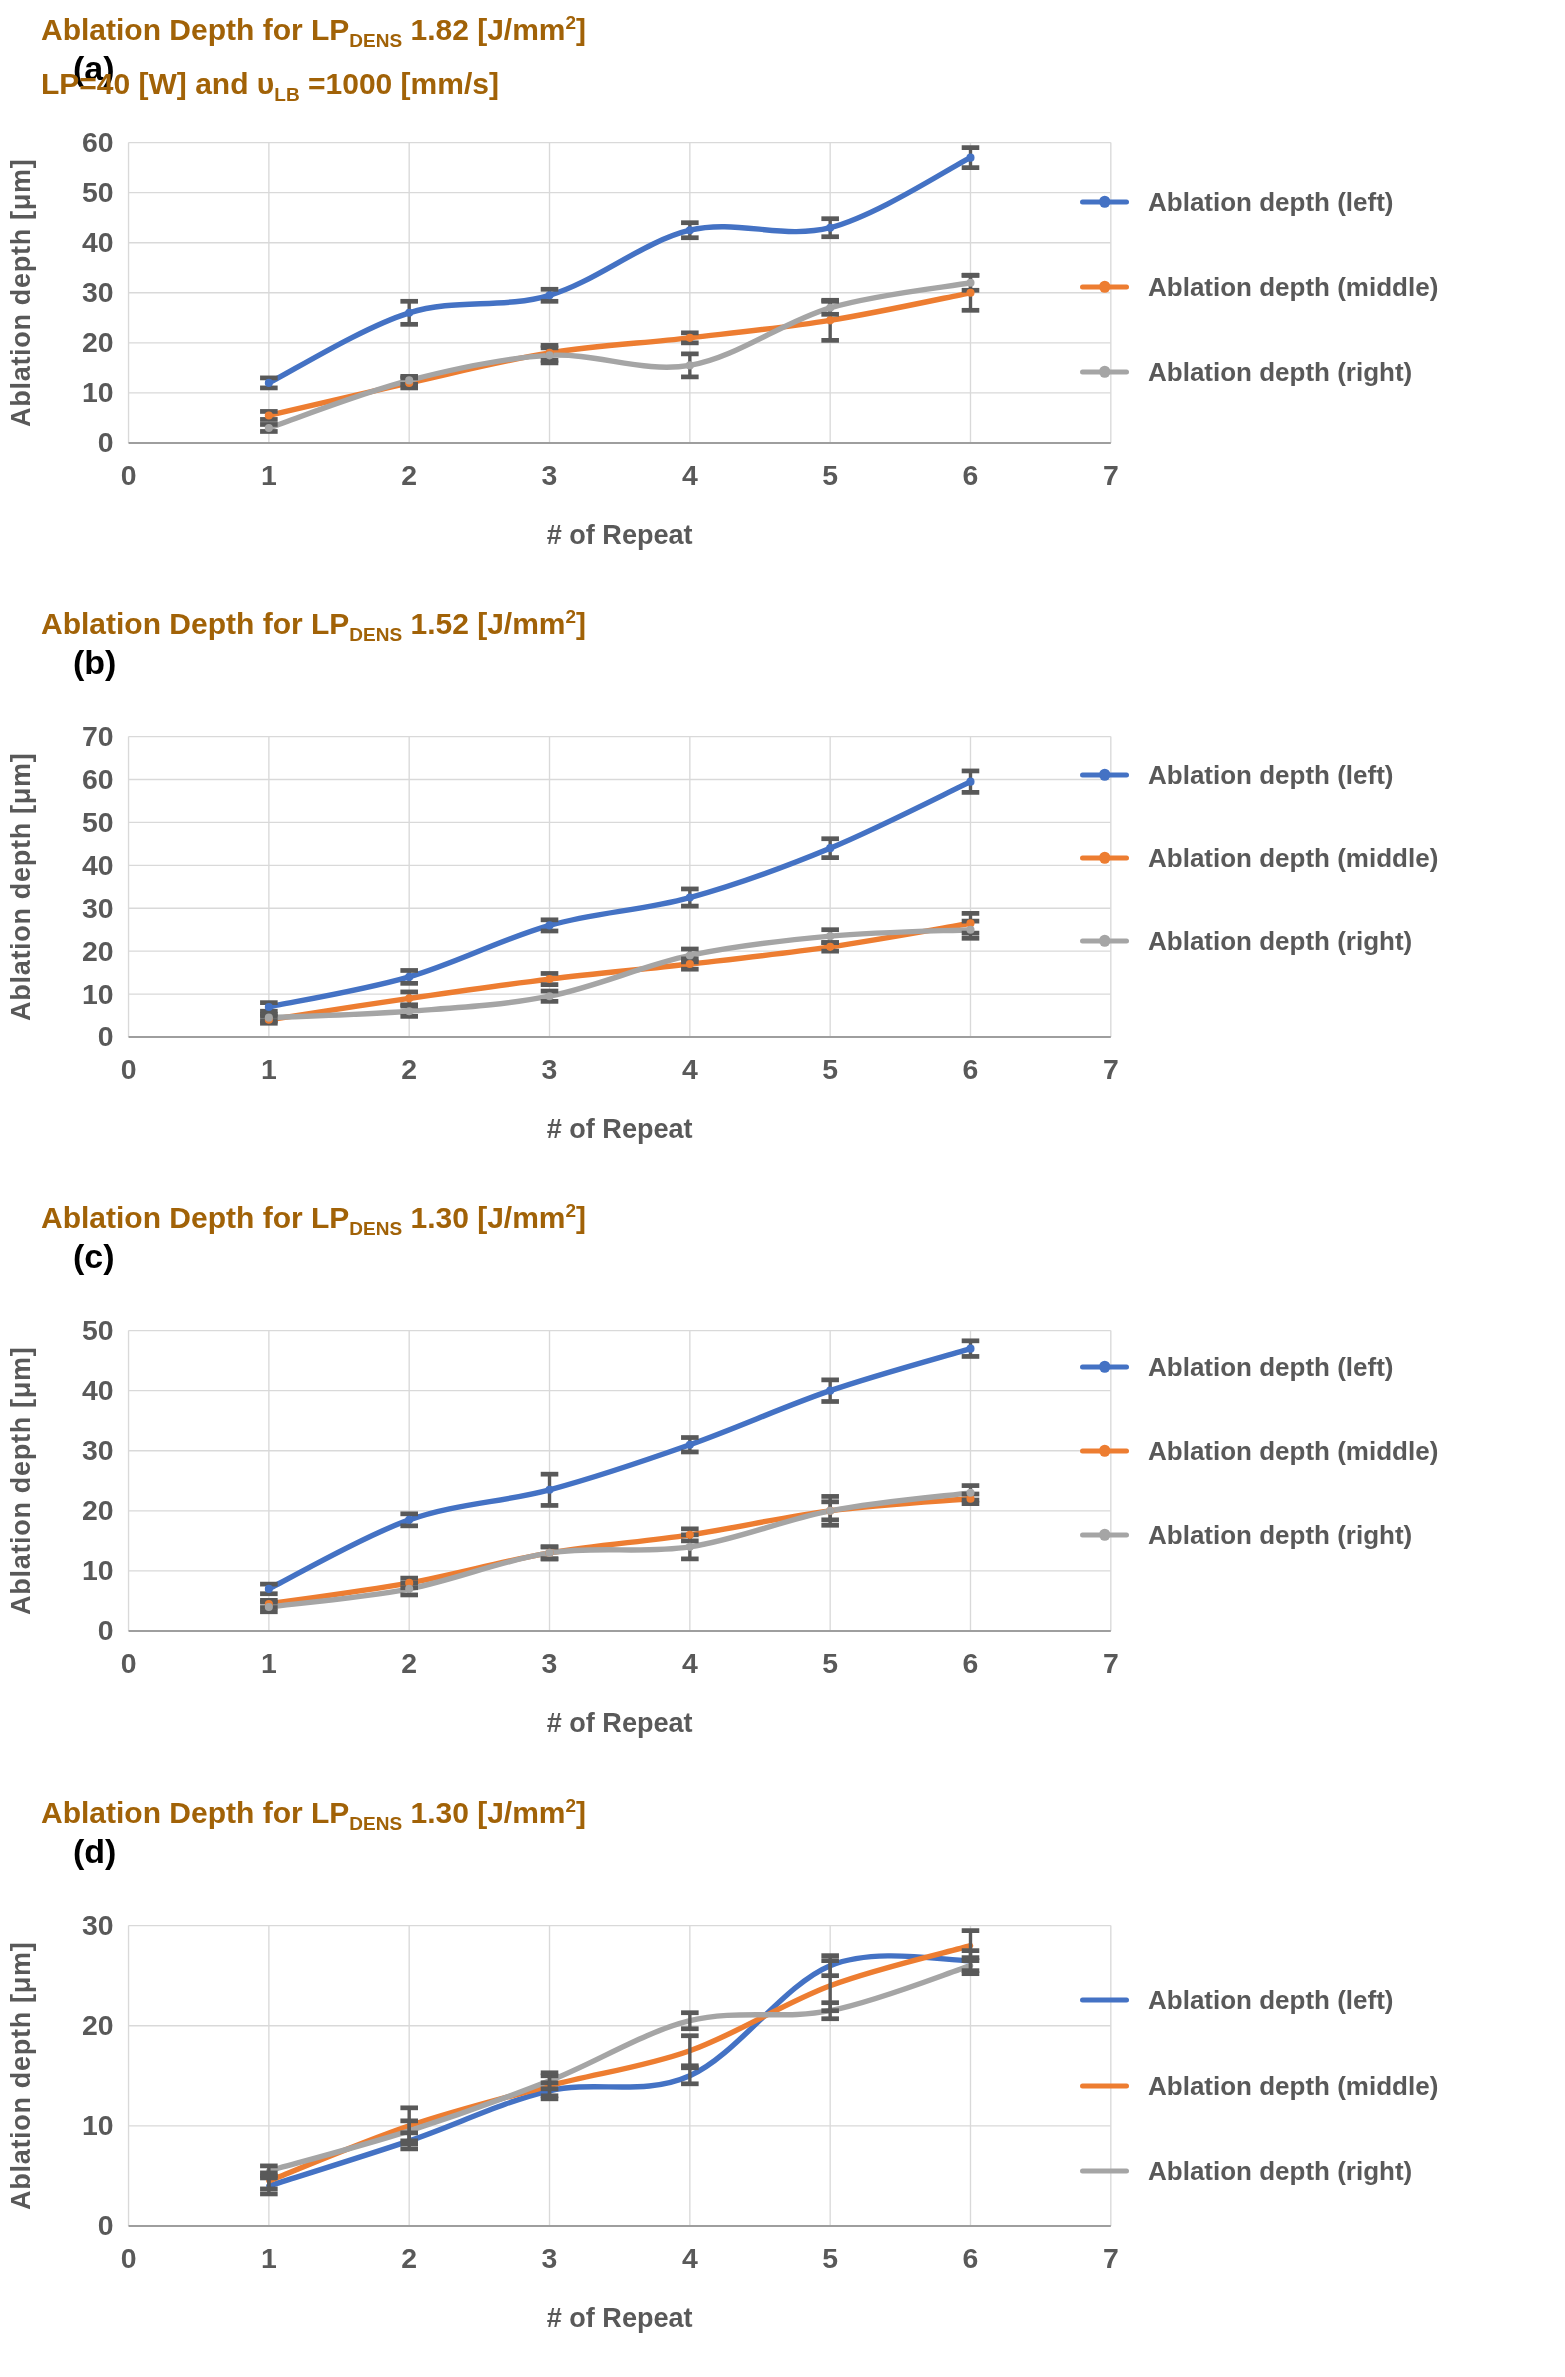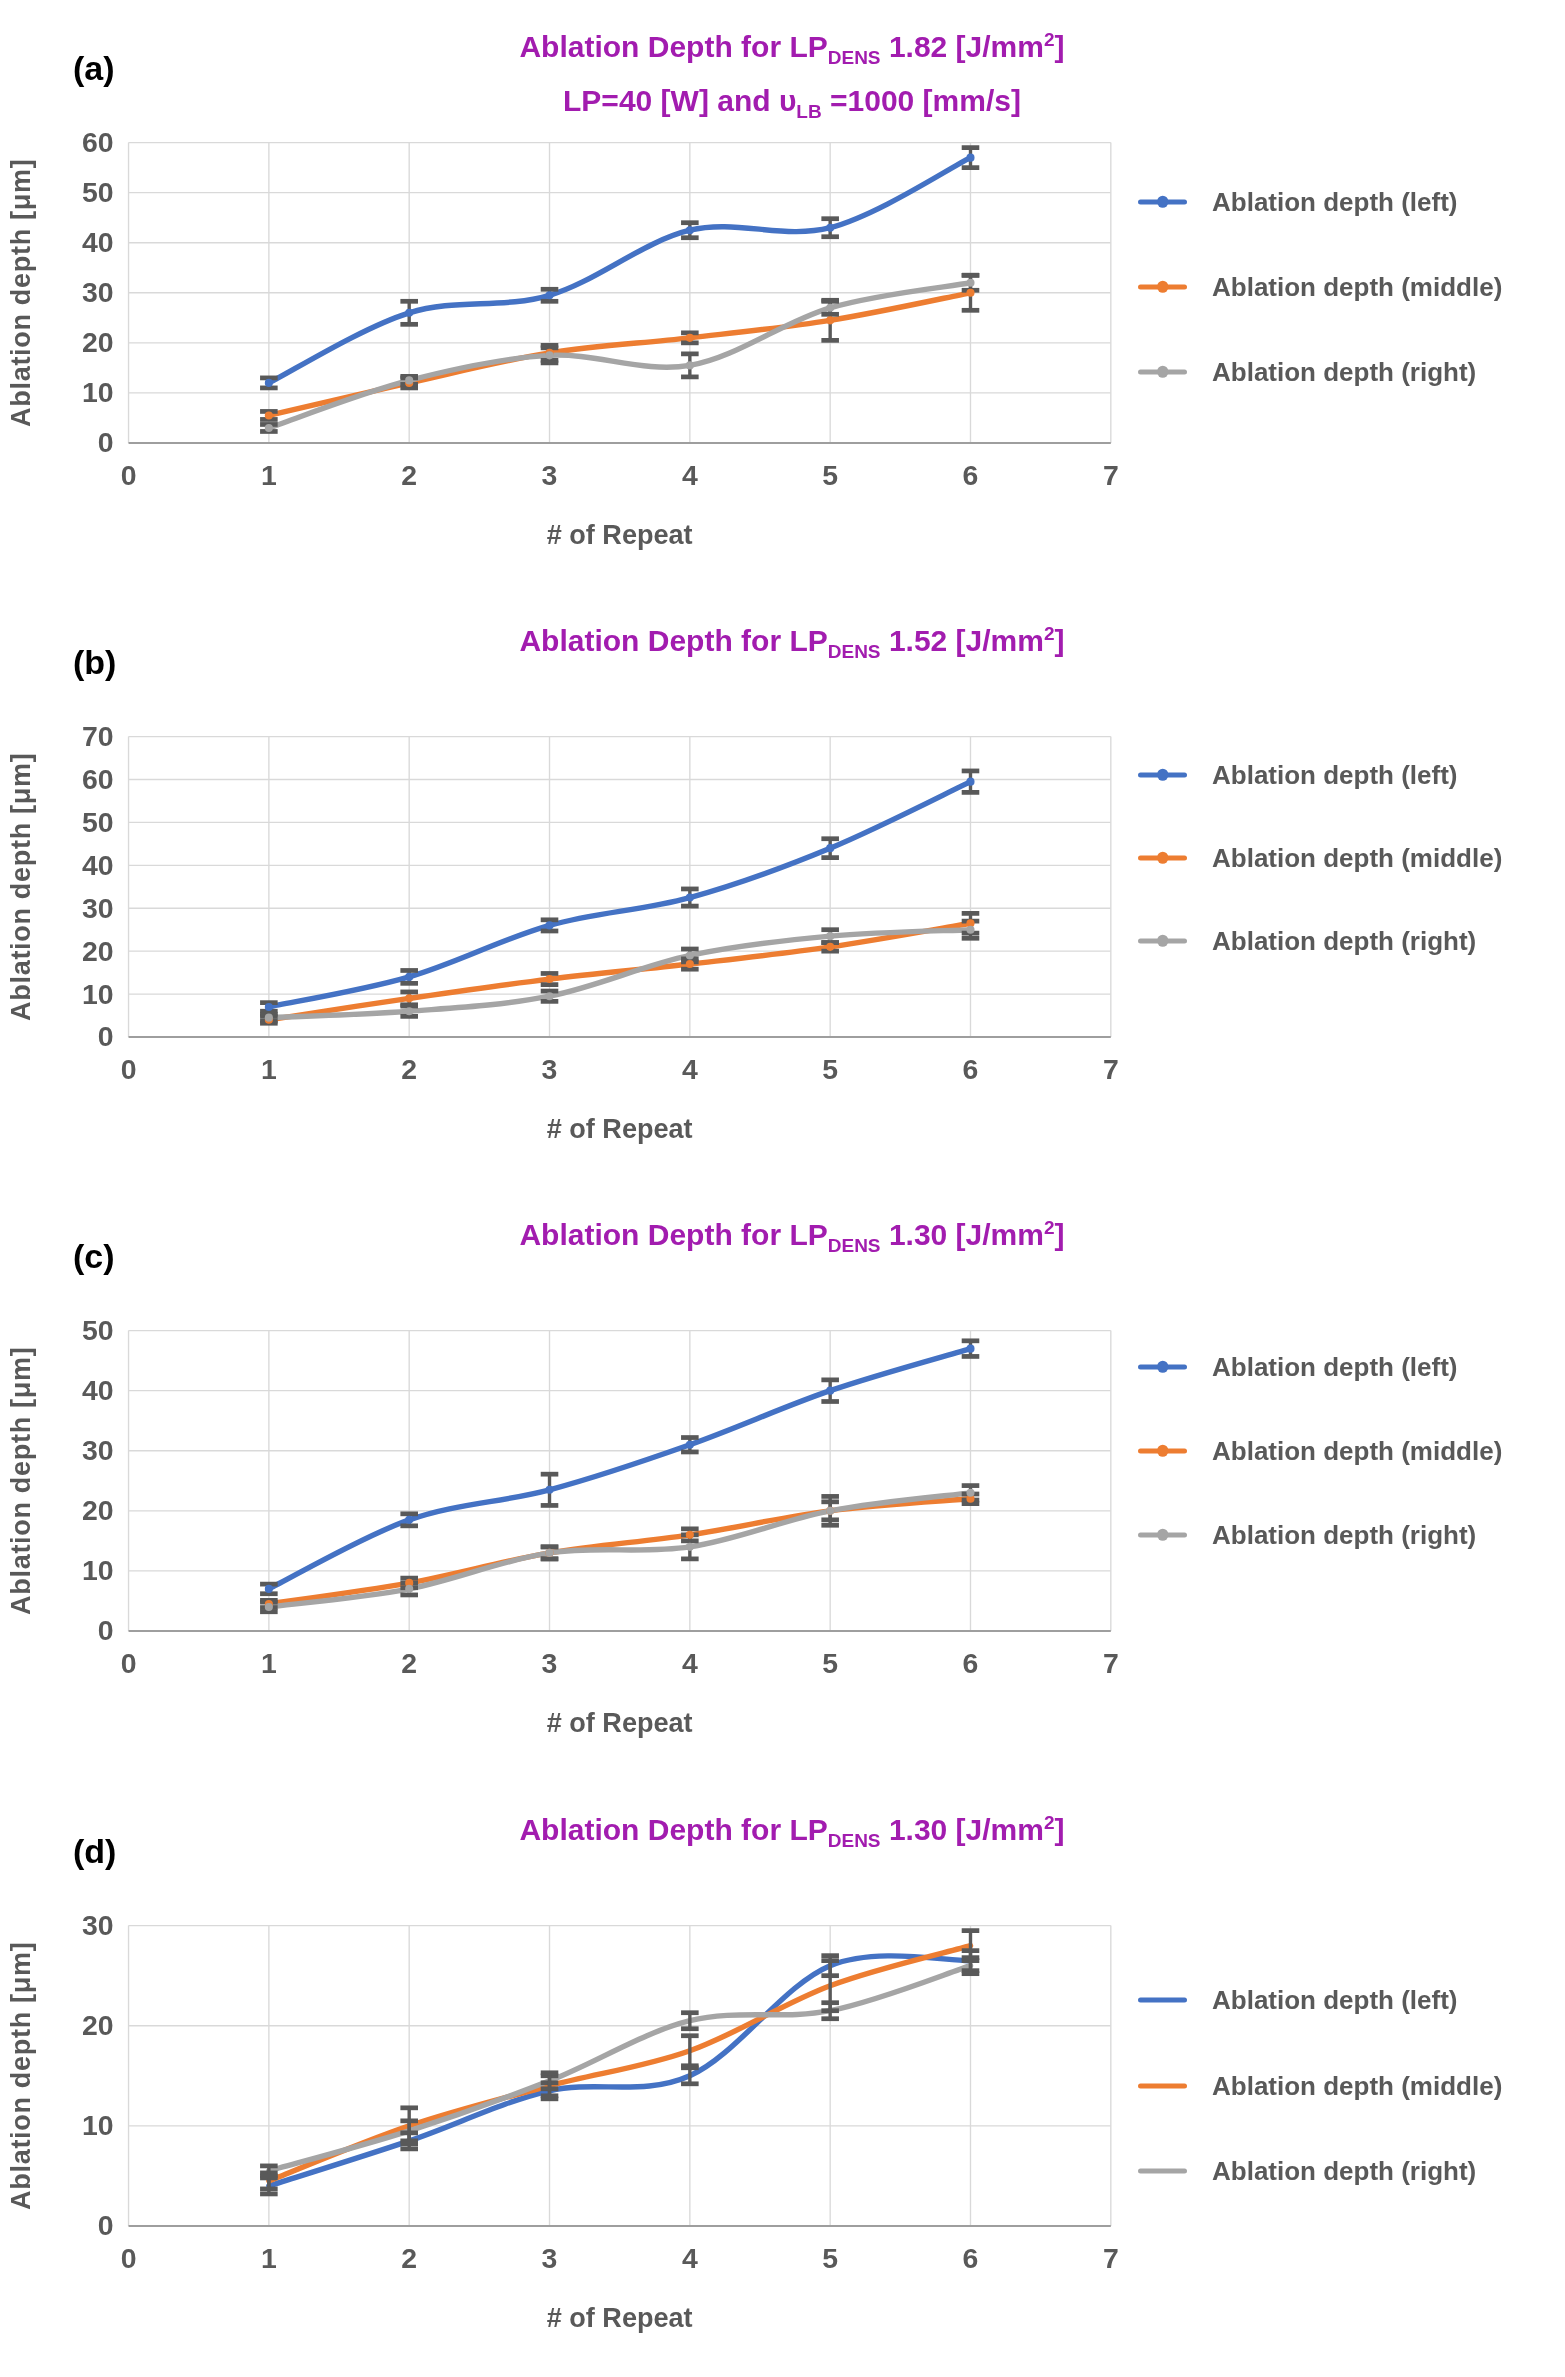--- a/index.html
+++ b/index.html
@@ -1,25 +1,25 @@
 <!DOCTYPE html>
 <html style="font-size:10.8px"><head>
 <meta charset="utf-8">
 <style>
   html,body{margin:0;padding:0;background:#ffffff;}
   body{width:1565px;height:2377px;position:relative;font-family:"Liberation Sans",sans-serif;}
   #figure{position:absolute;left:0;top:0;width:1565px;height:2377px;}
   .panel{position:absolute;left:0;width:1565px;height:594px;}
   .panel-label{position:absolute;left:73px;top:49px;font-size:34px;font-weight:700;color:#000000;}
-  .chart-title{position:absolute;left:41px;top:18px;width:1502px;text-align:center;color:#a21caf;
+  .chart-title{position:absolute;left:41px;top:1px;width:1502px;text-align:left;color:#a16207;
                font-weight:700;font-size:30px;line-height:43px;white-space:nowrap;}
   .chart-title sub{font-size:19px;font-weight:700;}
   .chart-title sup{font-size:19px;font-weight:700;}
   .chart-svg{position:absolute;left:0;top:114px;}
-  .legend-item{position:absolute;left:1138px;display:flex;align-items:center;gap:25px;transform:translateY(-50%);justify-content:space-between;}
+  .legend-item{position:absolute;left:1080px;display:flex;align-items:center;gap:19px;transform:translateY(-50%);justify-content:space-between;}
   .legend-swatch{position:relative;width:49px;height:5.4px;border-radius:2.7px;flex:0 0 auto;}
   .legend-dot{position:absolute;left:50%;top:50%;transform:translate(-50%,-50%);width:11.5px;height:11.5px;border-radius:50%;}
   .legend-label{font-size:26px;font-weight:700;color:#595959;white-space:nowrap;}
   text{font-family:"Liberation Sans",sans-serif;}
 </style>
 </head>
 <body>
 
 <div id="figure">
     <section class="panel" style="top: 0px;">

